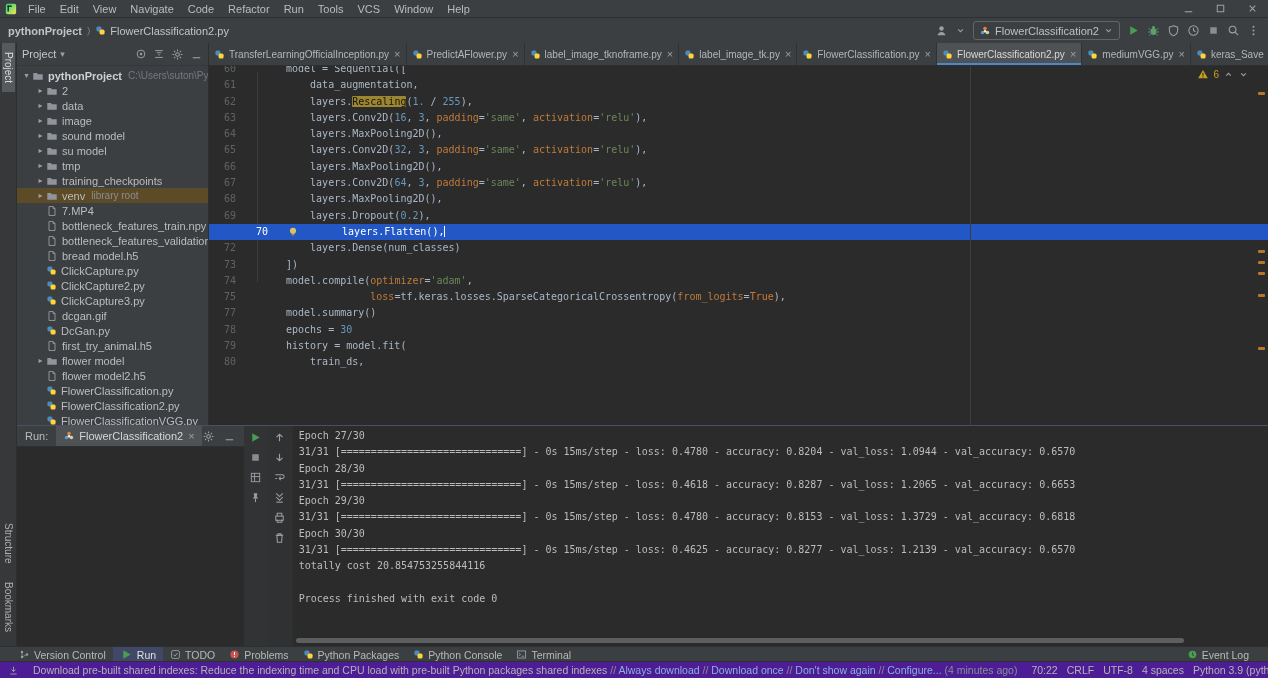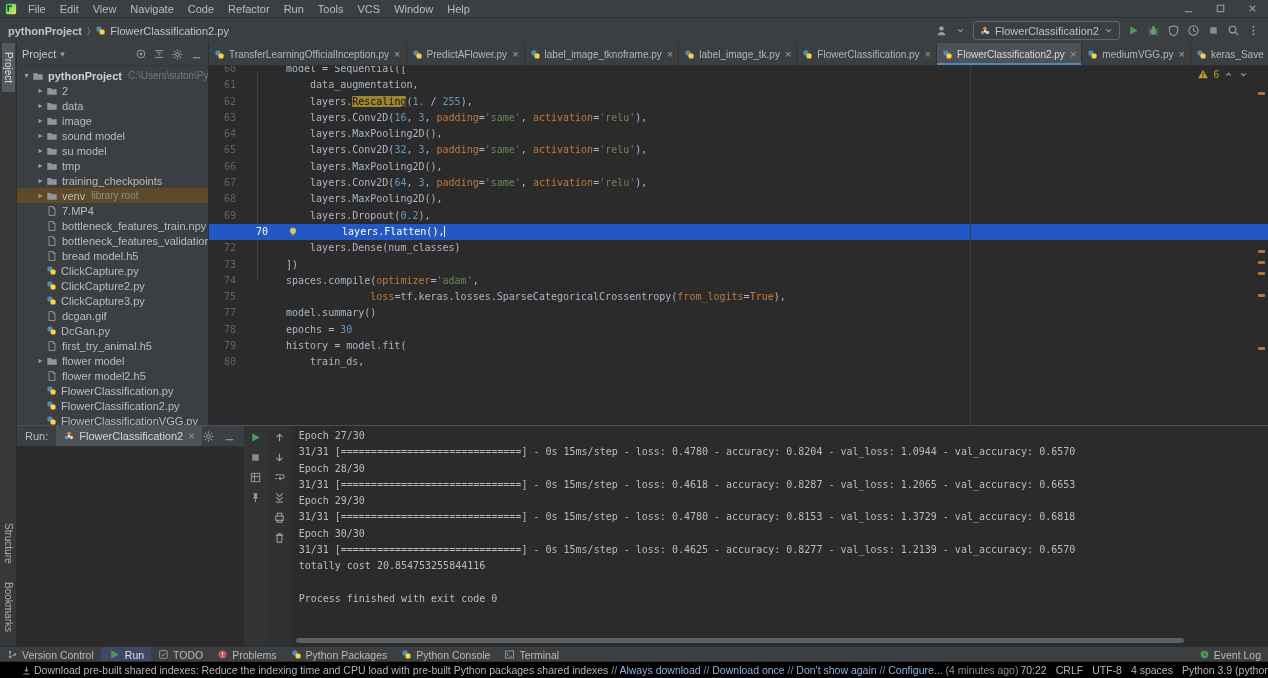--- a/index.html
+++ b/index.html
@@ -80,25 +80,25 @@
   .run-label{color:#bbbbbb;}
   .run-tab{display:flex;align-items:center;gap:4px;height:20px;padding:0 7px;margin-left:8px;background:#4e5254;color:#d5d5d5;}
   .rh-right{margin-left:auto;display:flex;align-items:center;gap:8px;padding-right:8px;}
   .run-body{flex:1;display:flex;position:relative;min-height:0;}
   .run-tb{width:24px;flex:none;display:flex;flex-direction:column;align-items:center;gap:7px;padding-top:5px;background:#313335;}
   .run-tb.col2{background:#2f3133;border-right:1px solid #2d2f30;}
   .console{flex:1;font-family:"DejaVu Sans Mono",monospace;font-size:10px;line-height:16.3px;color:#bcbcbc;white-space:pre;padding:2px 0 0 6px;overflow:hidden;}
   .console-scrollbar{position:absolute;bottom:4px;left:52px;width:888px;height:5px;background:#5c5e60;border-radius:3px;}
 
   
-  .toolbar{position:absolute;bottom:16px;left:0;right:0;height:15px;background:#3c3f41;border-top:1px solid #2d2f30;display:flex;align-items:center;padding:0 0;font-size:10.5px;}
+  .toolbar{position:absolute;bottom:16px;left:0;right:0;height:15px;background:#3c3f41;border-top:1px solid #2d2f30;display:flex;align-items:center;padding:0 12px;font-size:10.5px;}
   .tool-btn{display:flex;align-items:center;gap:4px;padding:0 7px;height:15px;color:#b8b8b8;white-space:nowrap;}
   .tool-btn.active{background:#414766;color:#e0e0e0;}
   .toolbar-right{margin-left:auto;display:flex;}
-  .statusbar{position:absolute;bottom:0;left:0;right:0;height:16px;background:#000000;border-top:1px solid #2d2f30;display:flex;align-items:center;padding:0 21px;gap:2px;font-size:10.5px;color:#b4b4b4;overflow:hidden;white-space:nowrap;}
+  .statusbar{position:absolute;bottom:0;left:0;right:0;height:16px;background:#4c1d95;border-top:1px solid #2d2f30;display:flex;align-items:center;padding:0 8px;gap:14px;font-size:10.5px;color:#b4b4b4;overflow:hidden;white-space:nowrap;}
   .status-link{color:#8fb0dd;}
   .status-age{color:#8a8f93;}
   .status-right{margin-left:auto;display:flex;align-items:center;gap:9px;}
   .status-item{color:#b4b4b4;}
 </style>
 </head>
 <body>
 
 <div id="app">
 
@@ -659,21 +659,21 @@
                   <span class="code"><span class="seg-d">    layers.Dense(num_classes)</span></span>
                 </div>
                 <div class="eline">
                   <span class="lnum">73</span>
                   <span class="gico"></span>
                   <span class="code"><span class="seg-d">])</span></span>
                 </div>
                 <div class="eline">
                   <span class="lnum">74</span>
                   <span class="gico"></span>
-                  <span class="code"><span class="seg-d">spaces.compile(</span><span class="seg-k">optimizer</span><span class="seg-d">=</span><span class="seg-s">'adam'</span><span class="seg-d">,</span></span>
+                  <span class="code"><span class="seg-d">model.compile(</span><span class="seg-k">optimizer</span><span class="seg-d">=</span><span class="seg-s">'adam'</span><span class="seg-d">,</span></span>
                 </div>
                 <div class="eline">
                   <span class="lnum">75</span>
                   <span class="gico"></span>
                   <span class="code"><span class="seg-d">              </span><span class="seg-k">loss</span><span class="seg-d">=tf.keras.losses.SparseCategoricalCrossentropy(</span><span class="seg-k">from_logits</span><span class="seg-d">=</span><span class="seg-kw">True</span><span class="seg-d">),</span></span>
                 </div>
                 <div class="eline">
                   <span class="lnum">77</span>
                   <span class="gico"></span>
                   <span class="code"><span class="seg-d">model.summary()</span></span>

